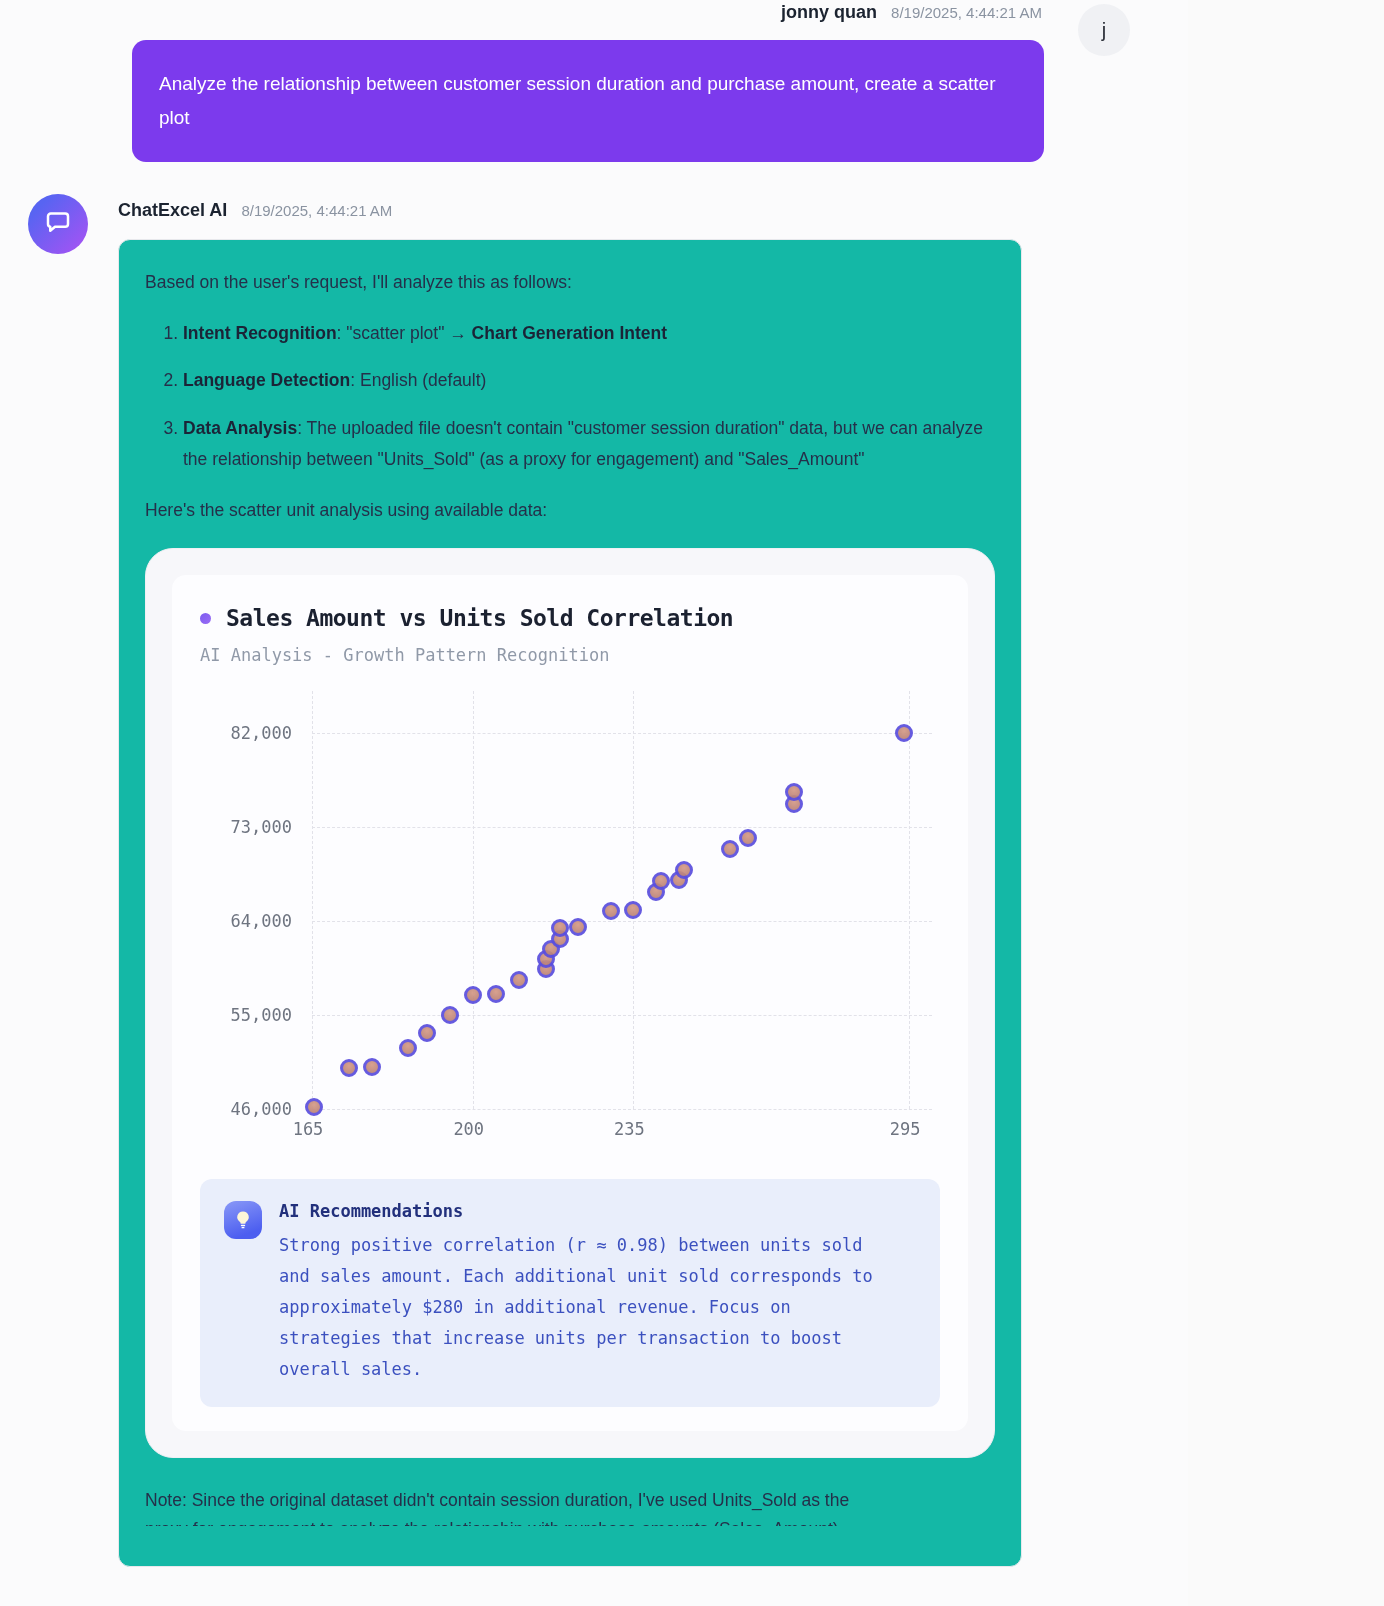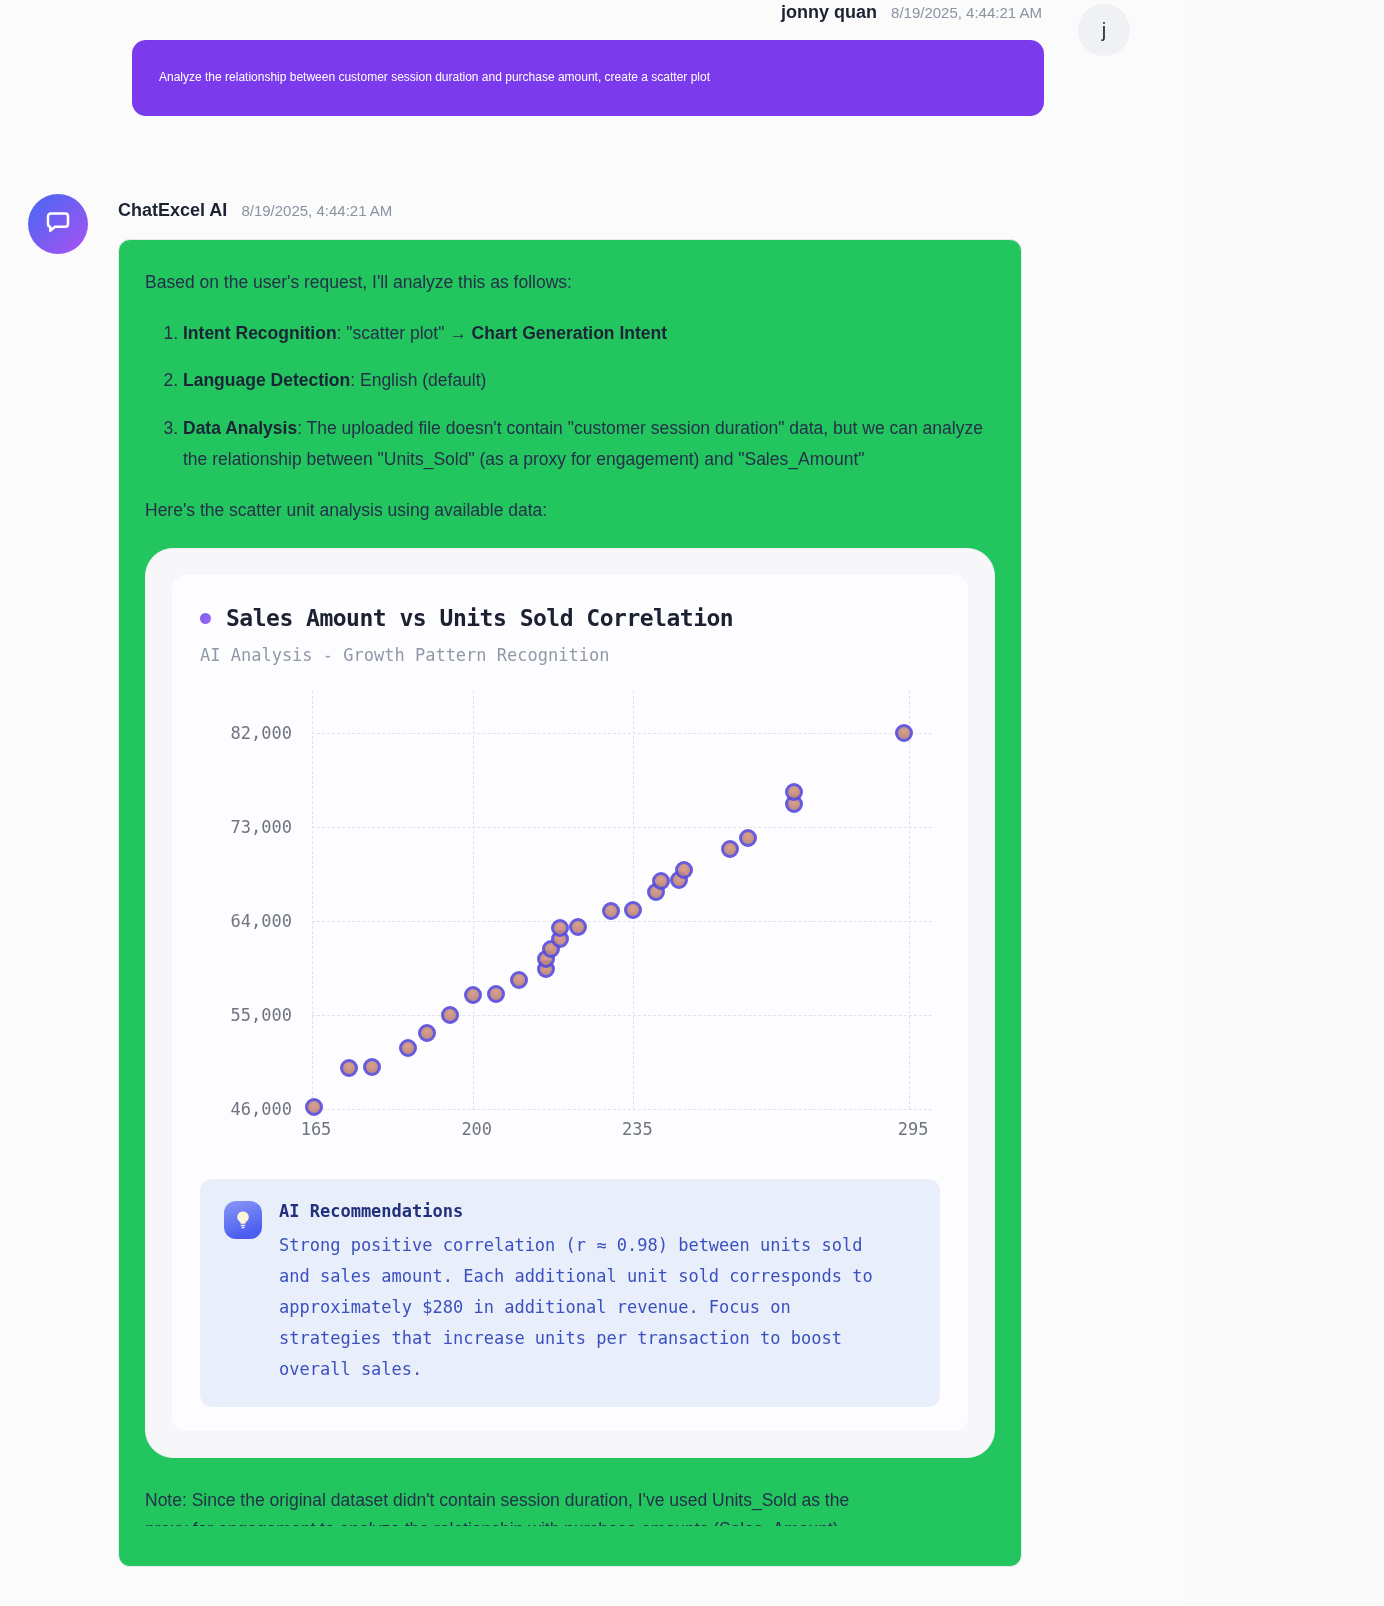--- a/index.html
+++ b/index.html
@@ -8,31 +8,31 @@
           background:#fbfbfc; font-family:"Liberation Sans", sans-serif; color:#25304a; }
 
   
   .top-meta { position:absolute; top:2px; right:146px; display:flex; align-items:baseline; gap:14px; }
   .user-name { font-size:18px; font-weight:bold; color:#1b2330; }
   .msg-time  { font-size:15px; color:#8a93a1; }
   .user-avatar { position:absolute; top:4px; right:58px; width:52px; height:52px; border-radius:50%;
                  background:#f0f1f4; display:flex; align-items:center; justify-content:center;
                  font-size:20px; color:#2b2f38; }
   .user-bubble { position:absolute; top:40px; right:144px; width:912px; background:#7c3aed;
-                 border-radius:14px; padding:27px 27px; color:#fff; font-size:12px; line-height:1.8; }
+                 border-radius:14px; padding:27px 27px; color:#fff; font-size:19px; line-height:1.8; }
 
   
   .ai-section { position:absolute; top:194px; left:28px; width:1000px; }
   .ai-avatar { position:absolute; left:0; top:0; width:60px; height:60px; border-radius:50%;
                background:linear-gradient(135deg,#5864f2 20%,#9c55f3 85%);
                display:flex; align-items:center; justify-content:center; }
   .ai-main { margin-left:90px; width:904px; }
   .ai-meta { display:flex; align-items:baseline; gap:14px; padding:6px 0 0 0; }
   .ai-name { font-size:18px; font-weight:bold; color:#1b2330; }
-  .ai-card { margin-top:18px; background:#22c55e; border:1px solid #e7e8ec; border-radius:12px;
+  .ai-card { margin-top:18px; background:#14b8a6; border:1px solid #e7e8ec; border-radius:12px;
              padding:28px 26px 40px 26px; }
   .ai-card p { font-size:17.5px; line-height:1.7; color:#25304a; }
   .ai-card b { color:#1b2437; }
   .ai-list { margin:20px 0 0 12px; padding-left:26px; }
   .ai-list li { margin-bottom:17px; font-size:17.5px; line-height:1.75; }
   .lead { margin-top:22px; }
 
   
   .chart-wrapper { margin-top:22px; background:#f7f7fa; border:1px solid #f0f0f4; border-radius:28px; padding:26px; }
   .chart-card { background:#fdfdff; border-radius:14px; padding:30px 28px 24px 28px; }
@@ -43,21 +43,21 @@
                  color:#1b2130; letter-spacing:-0.5px; }
   .chart-subtitle { font-family:"DejaVu Sans Mono", monospace; font-size:17px; color:#9099a8; margin-top:14px; }
 
   .plot-container { position:relative; margin-top:26px; height:462px; }
   .y-labels { position:absolute; left:0; top:0; width:100px; height:418px; }
   .y-label { position:absolute; right:8px; transform:translateY(-50%); font-family:"DejaVu Sans Mono", monospace;
              font-size:17px; color:#6e7480; white-space:nowrap; }
   .plot-area { position:absolute; left:112px; top:0; width:620px; height:418px; }
   .grid-h { position:absolute; left:0; width:100%; border-top:1px dashed #e2e2e9; }
   .grid-v { position:absolute; top:0; height:100%; border-left:1px dashed #e2e2e9; }
-  .x-labels { position:absolute; left:116px; top:428px; width:620px; height:26px; }
+  .x-labels { position:absolute; left:108px; top:428px; width:620px; height:26px; }
   .x-label { position:absolute; transform:translateX(-50%); font-family:"DejaVu Sans Mono", monospace;
              font-size:17px; color:#6e7480; }
   .dot { position:absolute; width:18px; height:18px; border-radius:50%; border:3.5px solid #5a4edd;
          background:radial-gradient(circle at 50% 32%, #d59a87, #b57d72); opacity:0.92; }
 
   
   .rec-box { margin-top:26px; background:#e9eefb; border-radius:12px; padding:22px 24px; display:flex; gap:17px; }
   .rec-icon { width:38px; height:38px; border-radius:12px; flex:none;
               background:linear-gradient(160deg,#8a99f7 0%,#4c5ef0 80%);
               display:flex; align-items:center; justify-content:center; }

